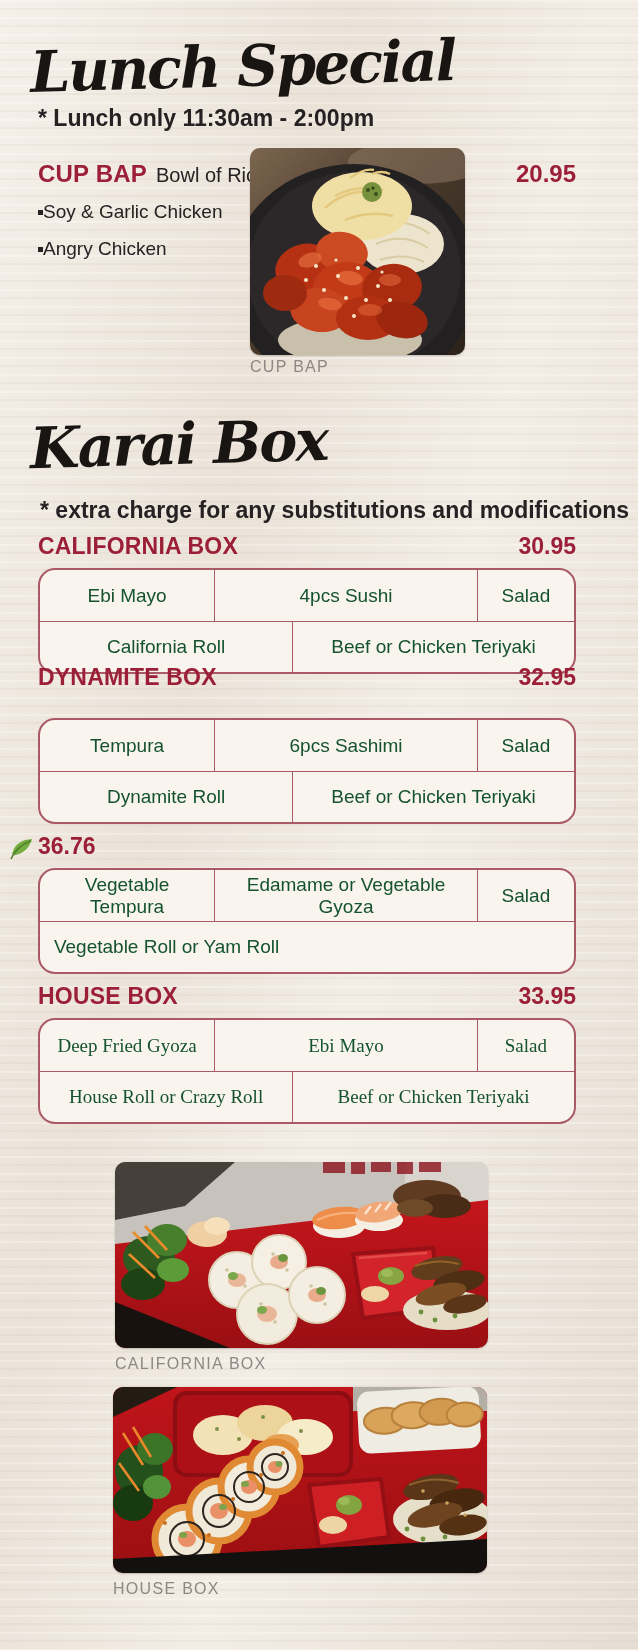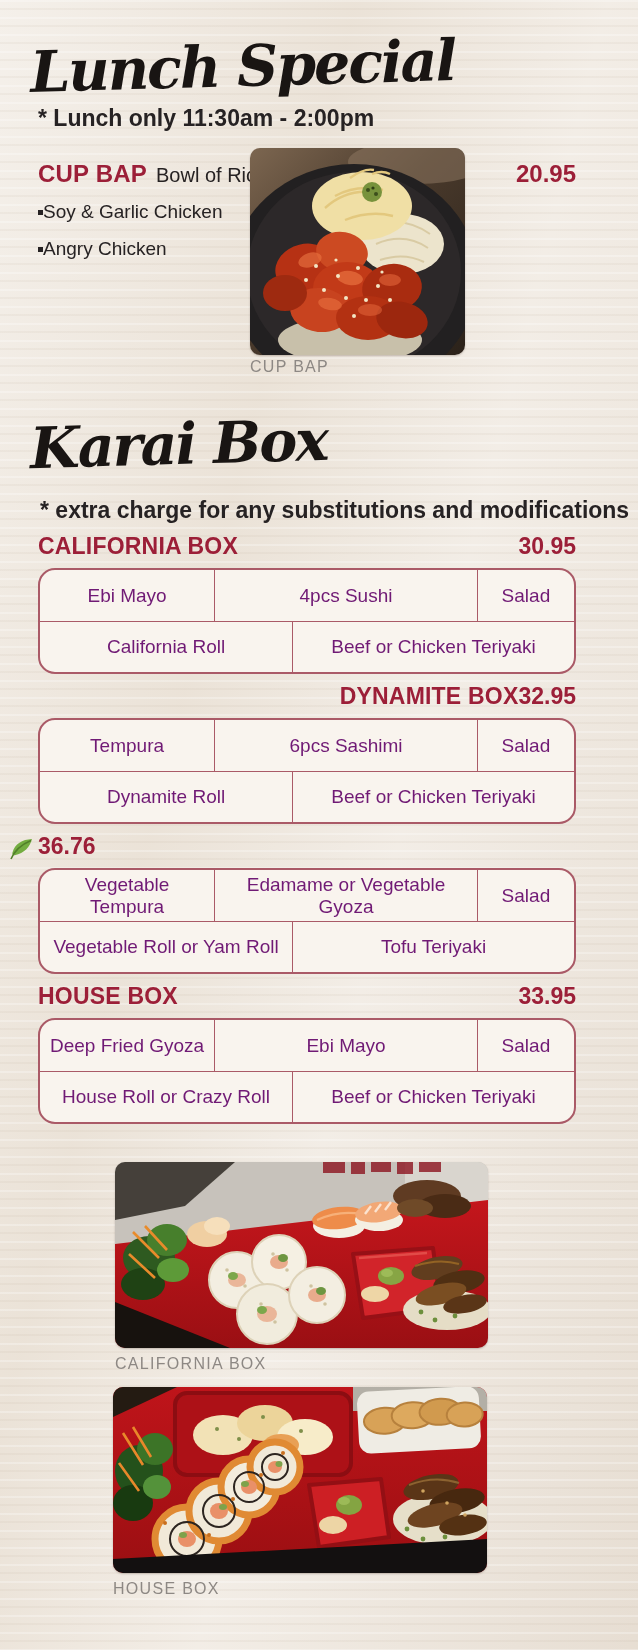--- a/index.html
+++ b/index.html
@@ -82,21 +82,21 @@
     border-radius:17px;
     background:var(--cellBg,#f9f4ee);
     overflow:hidden;
     box-sizing:border-box;
   }
   .trow{display:grid;}
   .trow-1{grid-template-columns:32.8% 49.2% 18%;height:51px;border-bottom:1px solid var(--tableBorder,#aa5a67);}
   .trow-2{grid-template-columns:47.4% 52.6%;height:50px;}
   .tcell{
     display:flex;align-items:center;justify-content:center;
-    font-size:19px;color:#701a75;
+    font-size:19px;color:#14532d;
     border-right:1px solid var(--tableBorder,#aa5a67);
     text-align:center;padding:0 6px;box-sizing:border-box;
   }
   .tcell:last-child{border-right:none;}
   .leaf{position:absolute;left:8px;top:837px;width:26px;height:24px;}
 </style>
 </head>
 <body>
 
 <div class="page">
@@ -191,21 +191,21 @@
       <div class="tcell">Ebi Mayo</div>
       <div class="tcell">4pcs Sushi</div>
       <div class="tcell">Salad</div>
     </div>
     <div class="trow trow-2">
       <div class="tcell">California Roll</div>
       <div class="tcell">Beef or Chicken Teriyaki</div>
     </div>
   </div>
 
-  <div class="box-head" style="top:683px;justify-content:flex-end;">
+  <div class="box-head" style="top:664px;">
     <span class="box-name">DYNAMITE BOX</span>
     <span class="box-price">32.95</span>
   </div>
   <div class="box-table" style="top:718px;">
     <div class="trow trow-1">
       <div class="tcell">Tempura</div>
       <div class="tcell">6pcs Sashimi</div>
       <div class="tcell">Salad</div>
     </div>
     <div class="trow trow-2">
@@ -222,29 +222,28 @@
     <span class="box-price">36.76</span>
   </div>
   <div class="box-table" style="top:868px;">
     <div class="trow trow-1">
       <div class="tcell">Vegetable Tempura</div>
       <div class="tcell">Edamame or Vegetable Gyoza</div>
       <div class="tcell">Salad</div>
     </div>
     <div class="trow trow-2">
       <div class="tcell">Vegetable Roll or Yam Roll</div>
-      <div class="tcell">Tofu Teriyaki</div>
     </div>
   </div>
 
   <div class="box-head" style="top:983px;">
     <span class="box-name">HOUSE BOX</span>
     <span class="box-price">33.95</span>
   </div>
-  <div class="box-table" style="top:1018px;">
+  <div class="box-table" style="top:1018px;font-family:Liberation Serif, serif;">
     <div class="trow trow-1">
       <div class="tcell">Deep Fried Gyoza</div>
       <div class="tcell">Ebi Mayo</div>
       <div class="tcell">Salad</div>
     </div>
     <div class="trow trow-2">
       <div class="tcell">House Roll or Crazy Roll</div>
       <div class="tcell">Beef or Chicken Teriyaki</div>
     </div>
   </div>

